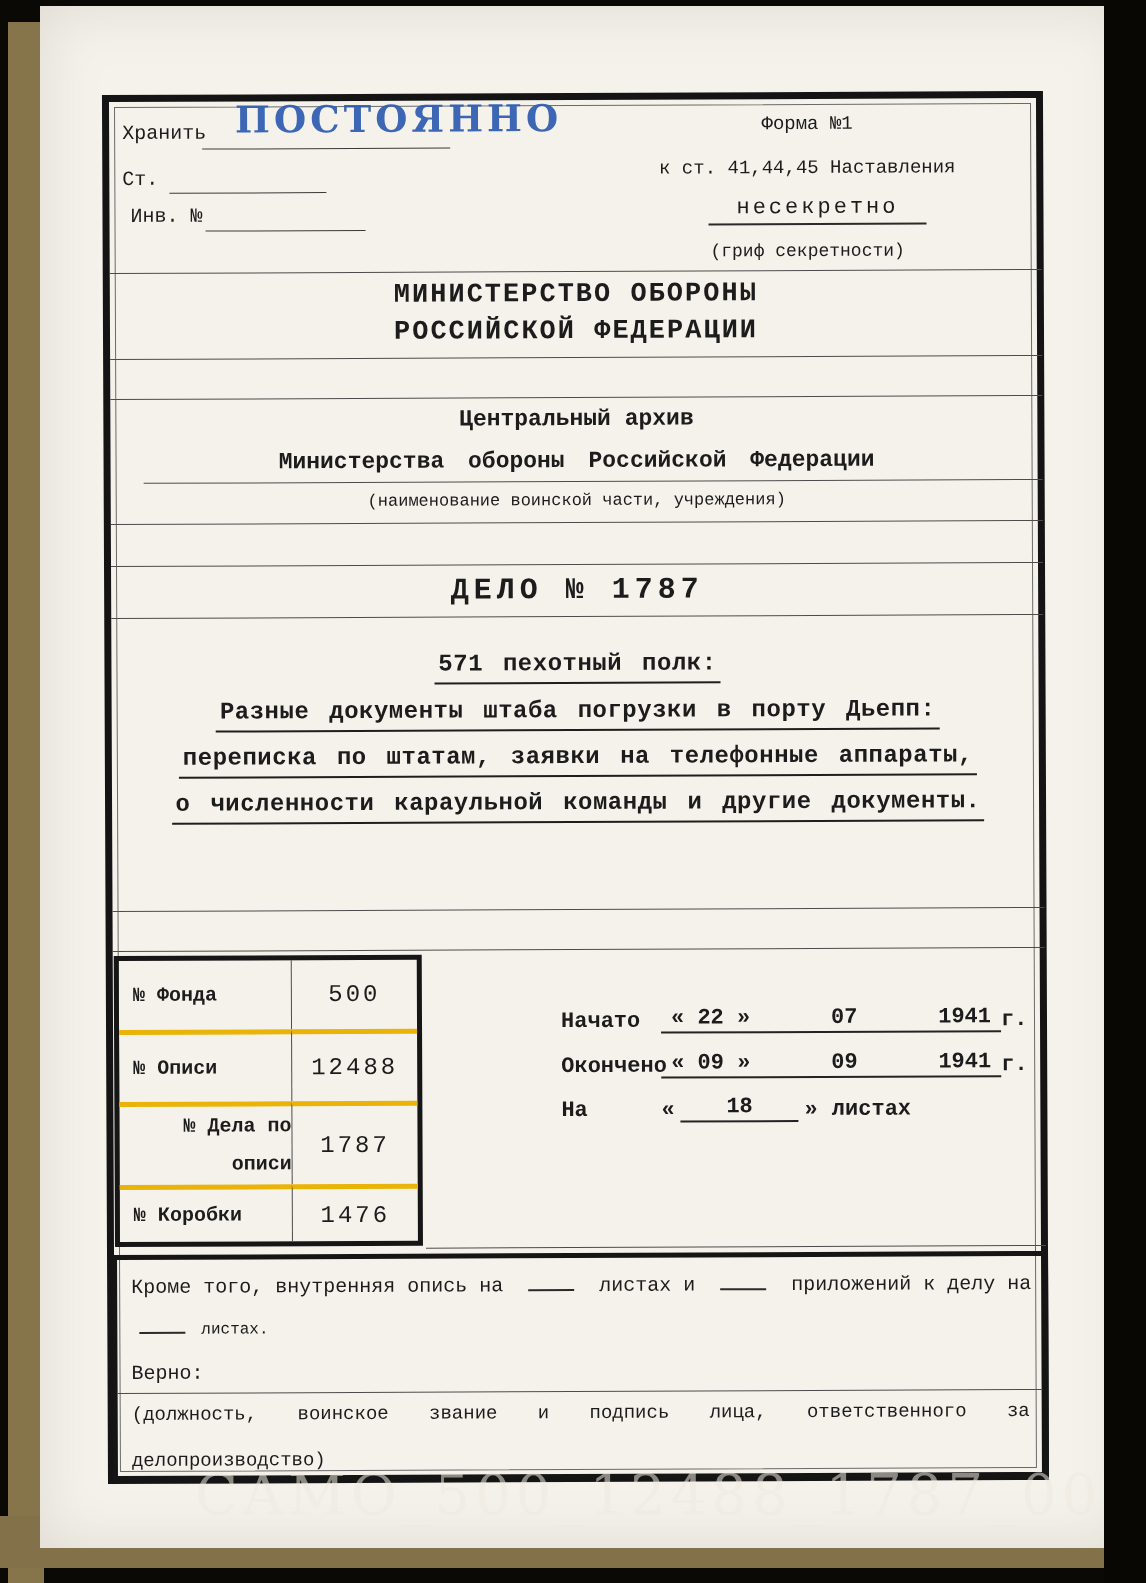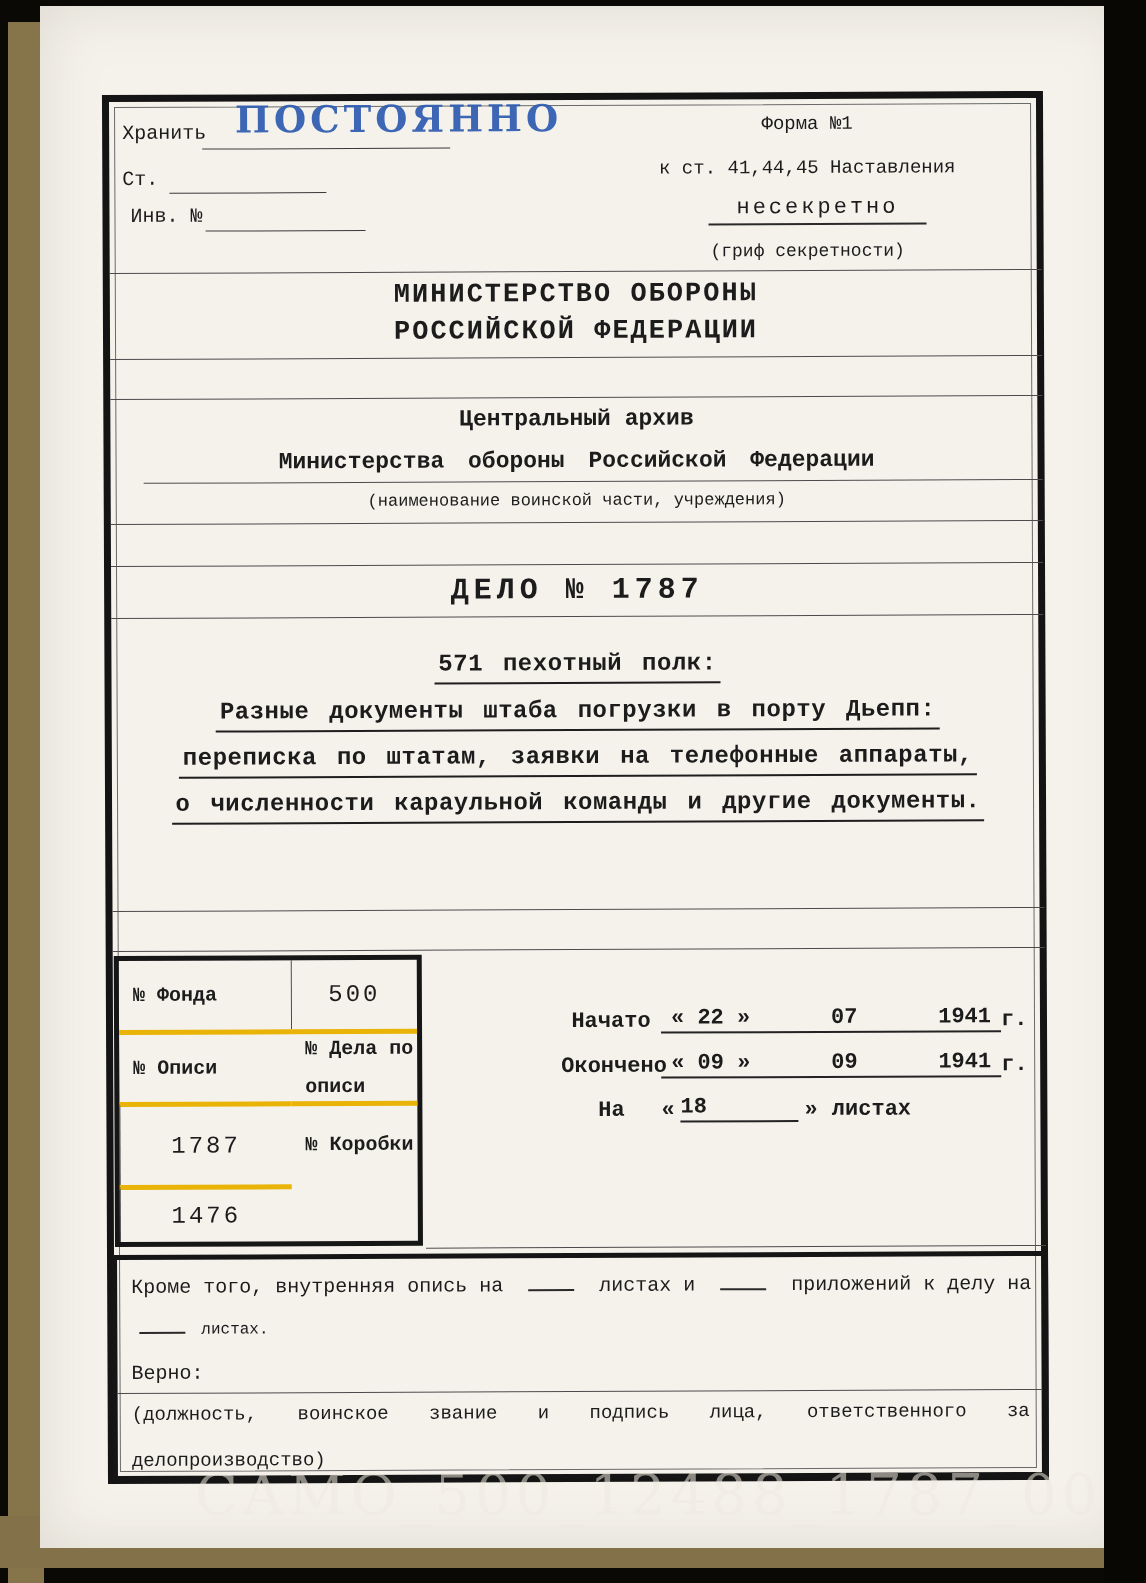--- a/index.html
+++ b/index.html
@@ -19,26 +19,26 @@
   .b{font-weight:bold;}
   .stamp{position:absolute;left:238px;top:96px;width:240px;font-family:"DejaVu Serif","Liberation Serif",serif;
          font-size:37px;font-weight:bold;letter-spacing:4px;color:#2e5cb0;opacity:.92;}
   .nesec{border-bottom:2px solid #2a2a2a;padding:0 28px 3px 28px;font-size:22px;letter-spacing:3px;}
   .descline{display:inline-block;border-bottom:2px solid #1e1e1e;padding:0 4px 5px 4px;
             font-weight:bold;font-size:24px;letter-spacing:.5px;word-spacing:5px;}
   .regtable{position:absolute;left:113px;top:954px;width:308px;height:291px;border:5px solid #161616;
             box-sizing:border-box;display:grid;grid-template-columns:172px 1fr;grid-template-rows:69px 72px 83px 1fr;}
   .regtable .cell{display:flex;align-items:center;box-sizing:border-box;border-top:5px solid #eab308;}
   .regtable .cell.r0{border-top:none;}
-  .regtable .lab{padding-left:14px;font-weight:bold;font-size:20px;white-space:normal;line-height:1.9;}
+  .regtable .lab{padding-left:14px;font-weight:bold;font-size:20px;white-space:normal;line-height:1.9;text-align:right;}
   .regtable .val{justify-content:center;border-left:1px solid #4c4c4c;font-size:24px;font-weight:normal;letter-spacing:3px;}
   .daterow{position:absolute;display:flex;align-items:flex-end;font-weight:bold;font-size:22px;white-space:nowrap;}
-  .dlabel{width:100px;text-align:center;}
+  .dlabel{width:100px;}
   .dline{border-bottom:2px solid #232323;display:flex;justify-content:space-between;width:340px;padding:0 10px 1px 10px;box-sizing:border-box;}
-  .sline{border-bottom:2px solid #232323;display:inline-block;width:118px;padding-bottom:1px;}
+  .sline{border-bottom:2px solid #232323;display:inline-block;width:118px;text-align:center;padding-bottom:1px;}
   .botbox{position:absolute;left:110px;top:1253px;width:936px;height:226px;border:5px solid #151515;box-sizing:border-box;}
   .botbox .row1{position:absolute;left:14px;top:16px;width:900px;display:flex;align-items:baseline;justify-content:space-between;font-size:20px;}
   .ubk{display:inline-block;width:46px;border-bottom:2px solid #2a2a2a;height:14px;}
   .botbox .row2{position:absolute;left:22px;top:58px;display:flex;align-items:baseline;gap:16px;font-size:16px;}
   .botbox .verno{position:absolute;left:14px;top:102px;font-size:20px;}
   .botbox .vline{position:absolute;left:0px;top:133px;width:925px;height:1px;background:#4c4c4c;}
   .botbox .cap1{position:absolute;left:14px;top:144px;width:898px;font-size:19px;text-align:justify;text-align-last:justify;}
   .botbox .cap2{position:absolute;left:14px;top:190px;font-size:19px;}
   .watermark{position:absolute;left:195px;top:1462px;width:860px;font-family:"DejaVu Serif","Liberation Serif",serif;
              font-size:56px;letter-spacing:5px;color:rgba(238,233,222,0.55);z-index:60;white-space:nowrap;}
@@ -92,20 +92,21 @@
 
     <div class="t c" style="left:112px;top:650px;width:932px;"><span class="descline">571 пехотный полк:</span></div>
     <div class="t c" style="left:112px;top:697px;width:932px;"><span class="descline">Разные документы штаба погрузки в порту Дьепп:</span></div>
     <div class="t c" style="left:112px;top:743px;width:932px;"><span class="descline">переписка по штатам, заявки на телефонные аппараты,</span></div>
     <div class="t c" style="left:112px;top:789px;width:932px;"><span class="descline">о численности караульной команды и другие документы.</span></div>
 
     <div class="regtable">
       <div class="cell lab r0">№ Фонда</div>
       <div class="cell val r0">500</div>
       <div class="cell lab">№ Описи</div>
+      <div class="cell val">12488</div>
       <div class="cell lab">№ Дела по описи</div>
       <div class="cell val">1787</div>
       <div class="cell lab">№ Коробки</div>
       <div class="cell val">1476</div>
     </div>
 
     <div class="daterow" style="left:560px;top:1006px;">
       <span class="dlabel">Начато</span>
       <span class="dline">
         <span>« 22 »</span>

